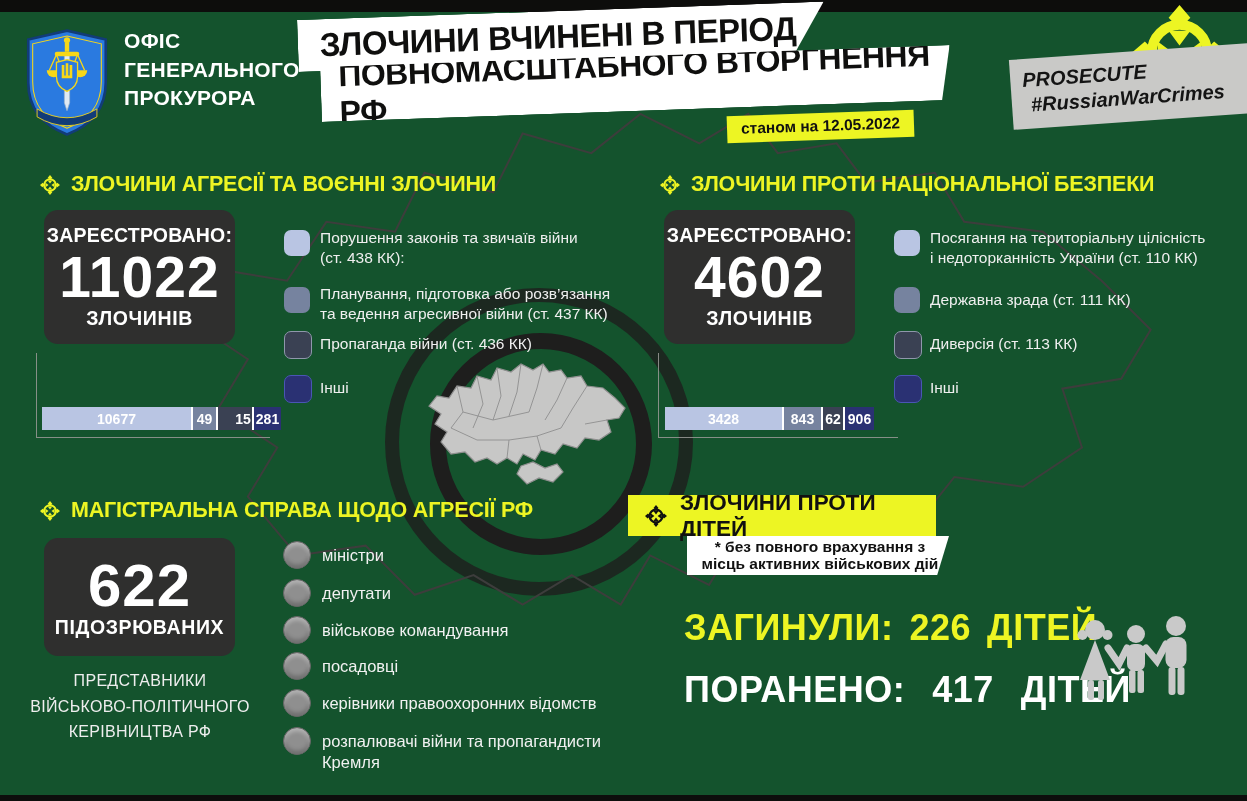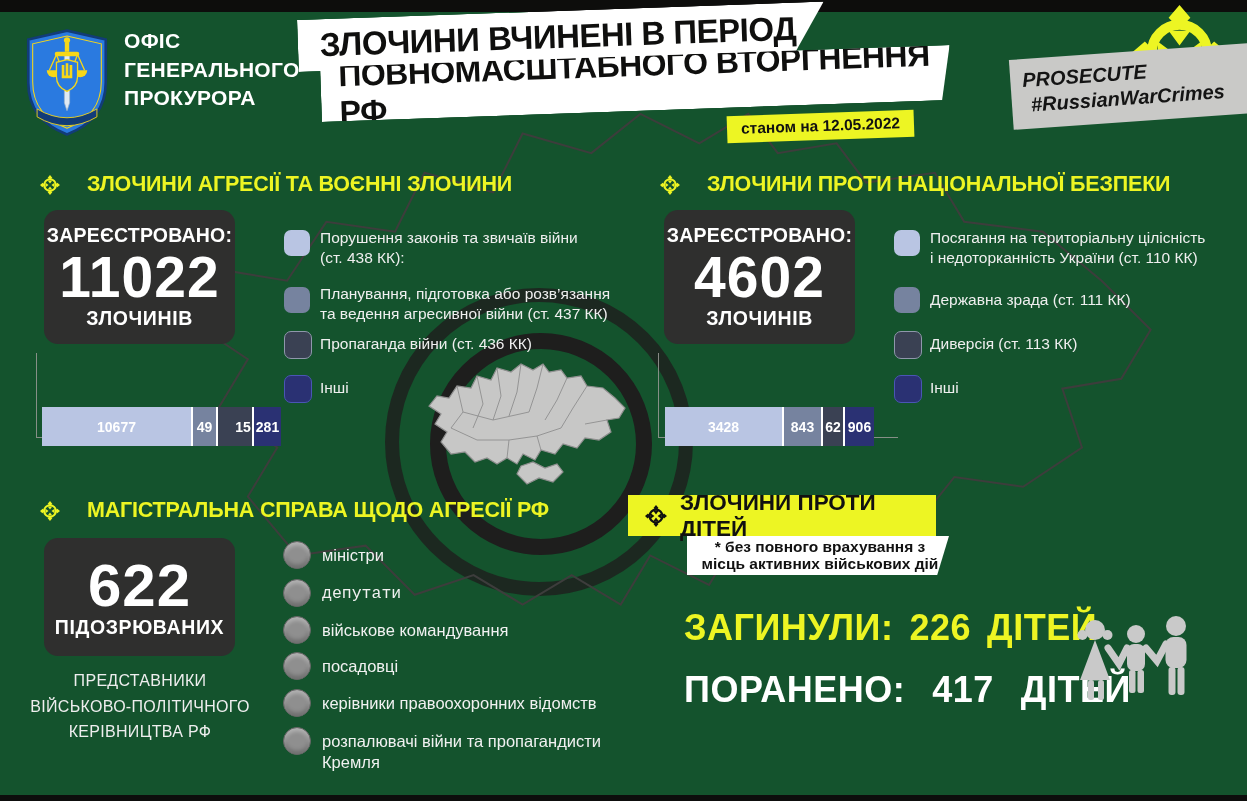--- a/index.html
+++ b/index.html
@@ -20,21 +20,21 @@
   .banner.l2{left:320px;top:67px;width:612px;height:55px;font-size:32px;padding-left:18px;
              clip-path:polygon(0 0,100% 0,98.5% 100%,0 100%);}
   .date-tag{left:727px;top:113px;background:#edf523;color:#111;font-weight:700;font-size:15.5px;
             padding:4px 14px 5px;transform:rotate(-2deg);}
   .campaign{left:1011px;top:51px;width:232px;background:#c9c9c7;color:#141414;
             transform:rotate(-4deg);padding:9px 12px 11px;font-style:italic;font-weight:700;
             font-size:20px;line-height:25px;}
   .campaign .ln2{margin-left:7px;}
 
   
-  .sec-head{position:absolute;display:flex;align-items:center;gap:27px;color:#edf523;
+  .sec-head{position:absolute;display:flex;align-items:center;gap:11px;color:#edf523;
             font-weight:700;font-size:21.5px;letter-spacing:-.2px;white-space:nowrap;}
   .sec-head .xh{width:20px;height:20px;flex:0 0 auto;color:#edf523;}
 
   
   .stat-box{position:absolute;background:#2f2f2e;border-radius:14px;color:#fff;text-align:center;
             display:flex;flex-direction:column;justify-content:center;align-items:center;}
   .stat-label{font-size:19.5px;font-weight:700;letter-spacing:.2px;}
   .stat-num{font-size:57px;font-weight:700;line-height:60px;letter-spacing:1px;}
   .stat-num.big3{font-size:60px;}
   .stat-unit{font-size:19.5px;font-weight:700;letter-spacing:.6px;}
@@ -43,21 +43,21 @@
   .lg-swatch{position:absolute;width:26px;height:26px;border-radius:7px;}
   .sw1{background:#b9c5e3;}
   .sw2{background:#76839f;}
   .sw3{background:#3a4153;border:1.5px solid #8f97ab;}
   .sw4{background:#2a3173;border:1.5px solid #4a55b4;}
   .lg-text{position:absolute;color:#efefef;font-size:15.5px;line-height:20px;width:322px;}
   .lg-line{display:block;}
 
   
   .axis{position:absolute;background:#9a9a98;opacity:.85;}
-  .bar{position:absolute;display:flex;height:39px;}
+  .bar{position:absolute;display:flex;height:23px;}
   .seg{display:flex;align-items:center;justify-content:center;color:#fff;font-weight:700;
        font-size:14px;}
   .seg + .seg{border-left:2px solid #fff;}
   .sg1{background:#b9c5e3;}
   .sg2{background:#76839f;}
   .sg3{background:#3a4153;}
   .sg4{background:#2a3173;}
 
   
   .subtitle{position:absolute;left:22px;top:668px;width:236px;text-align:center;color:#eee;
@@ -284,21 +284,21 @@
     <div>ПРЕДСТАВНИКИ</div>
     <div>ВІЙСЬКОВО-ПОЛІТИЧНОГО</div>
     <div>КЕРІВНИЦТВА РФ</div>
   </div>
 
   <div class="cl-dot" style="left:283px;top:541px;"></div>
   <div class="cl-text" style="left:322px;top:545px;">
     <span class="lg-line">міністри</span>
   </div>
   <div class="cl-dot" style="left:283px;top:579px;"></div>
-  <div class="cl-text" style="left:322px;top:583px;font-family:Liberation Mono, monospace;">
+  <div class="cl-text" style="left:322px;top:583px;">
     <span class="lg-line">депутати</span>
   </div>
   <div class="cl-dot" style="left:283px;top:616px;"></div>
   <div class="cl-text" style="left:322px;top:620px;">
     <span class="lg-line">військове командування</span>
   </div>
   <div class="cl-dot" style="left:283px;top:652px;"></div>
   <div class="cl-text" style="left:322px;top:656px;">
     <span class="lg-line">посадовці</span>
   </div>

